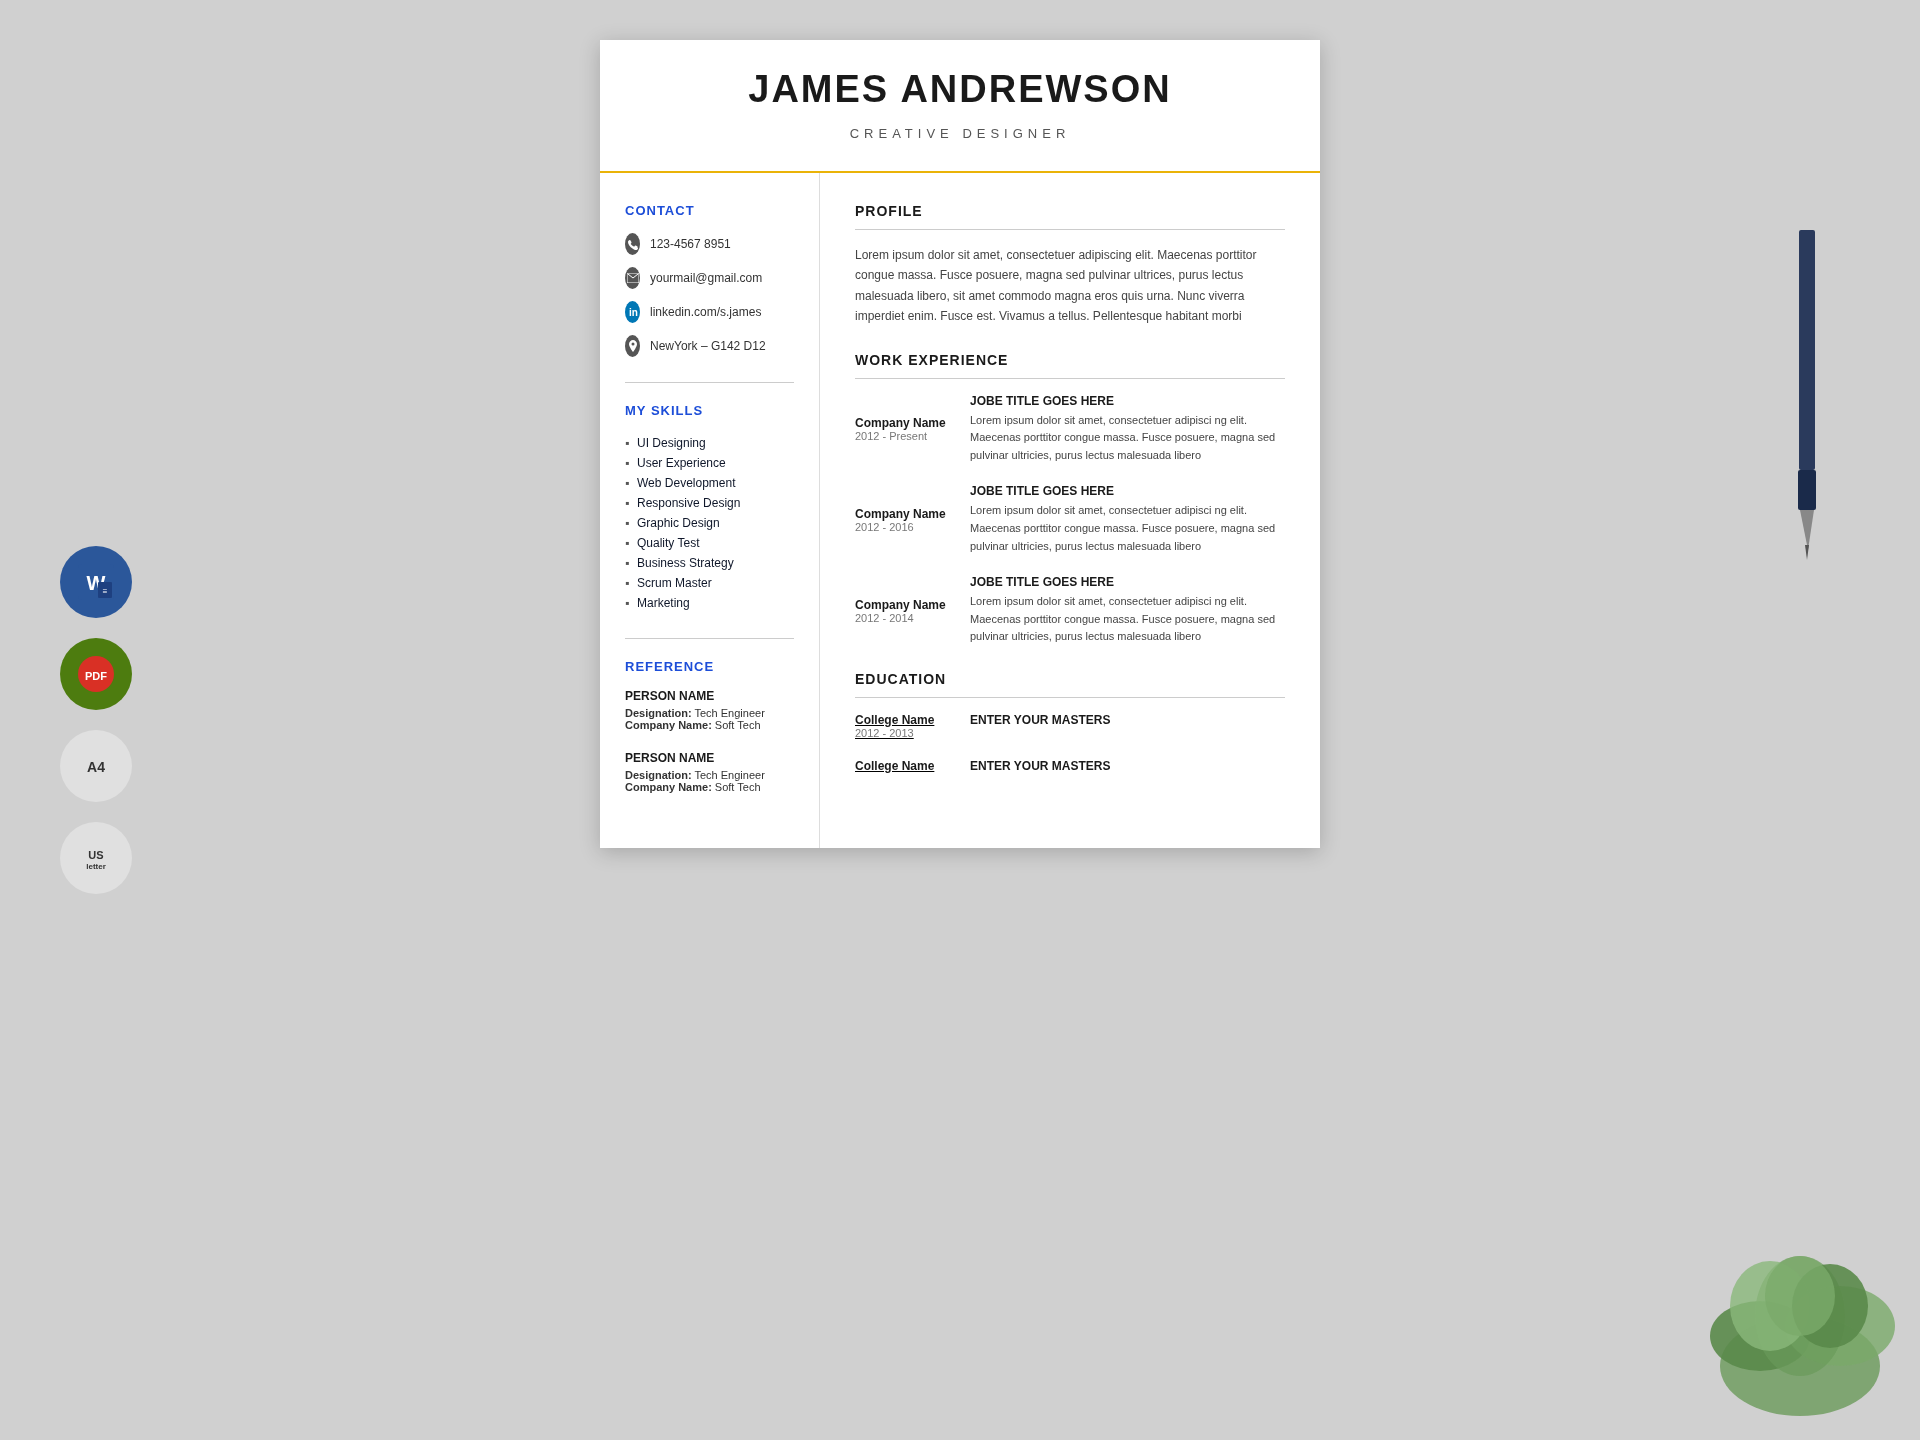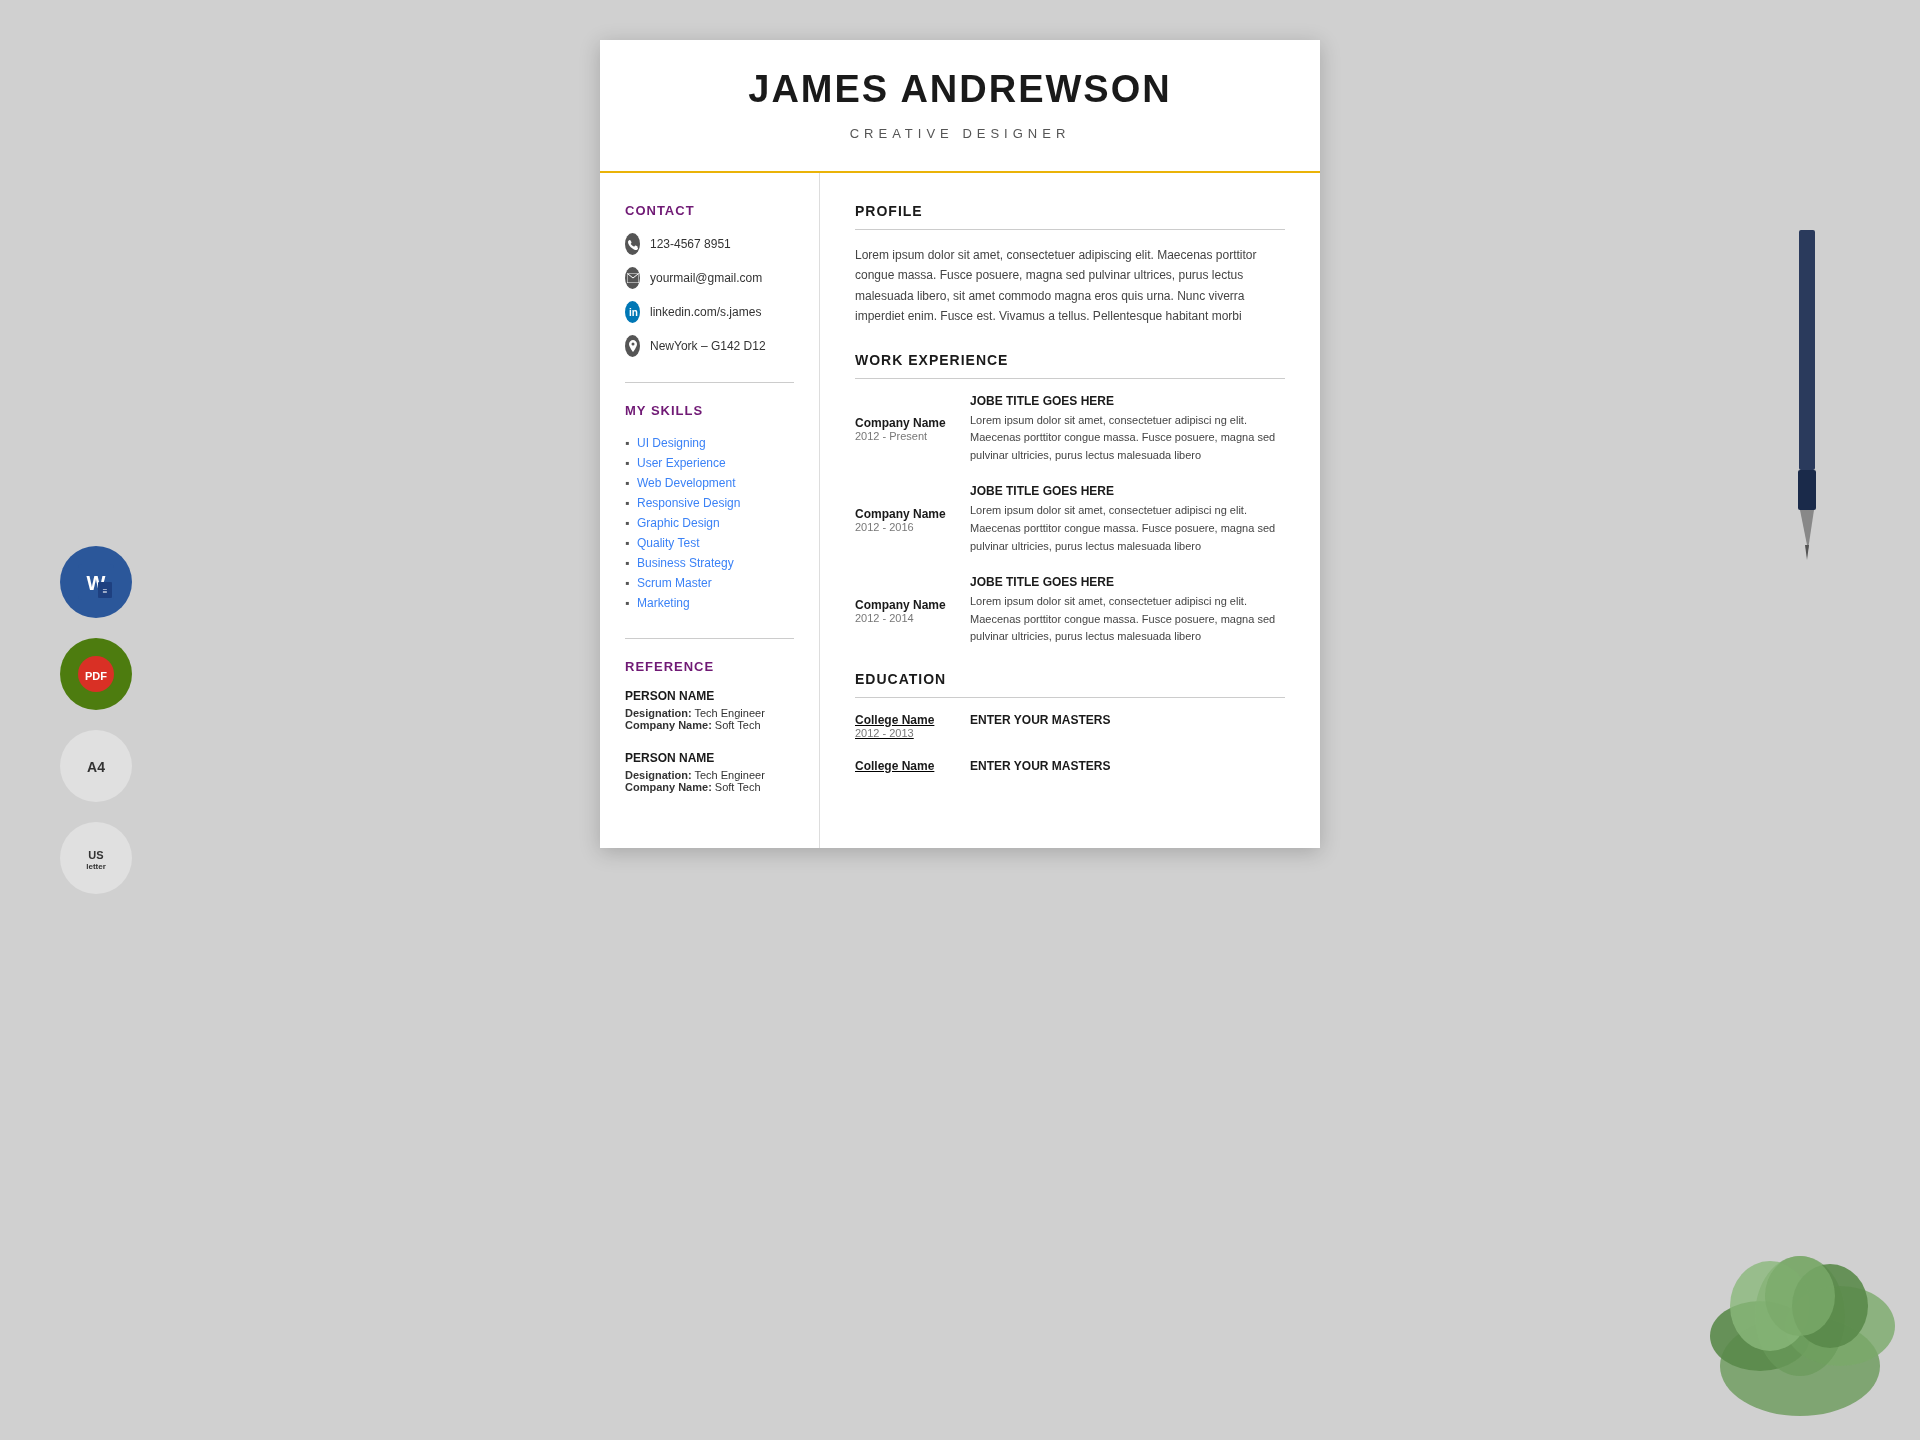--- a/index.html
+++ b/index.html
@@ -104,21 +104,21 @@
       width: 220px;
       min-width: 220px;
       padding: 30px 25px;
       border-right: 1px solid #ddd;
     }
 
     .section-title {
       font-size: 13px;
       font-weight: 700;
       letter-spacing: 1px;
-      color: #701a75;
+      color: #1d4ed8;
       margin-bottom: 15px;
       text-transform: uppercase;
     }
 
     .divider {
       border: none;
       border-top: 1px solid #ccc;
       margin: 20px 0;
     }
 
@@ -151,21 +151,21 @@
     .contact-icon.location-icon { background: #555; }
 
     
     .skills-list {
       list-style: none;
       padding: 0;
     }
 
     .skills-list li {
       font-size: 12px;
-      color: #3b82f6;
+      color: #0f172a;
       padding: 3px 0;
       padding-left: 12px;
       position: relative;
     }
 
     .skills-list li::before {
       content: '▪';
       position: absolute;
       left: 0;
       color: #555;

